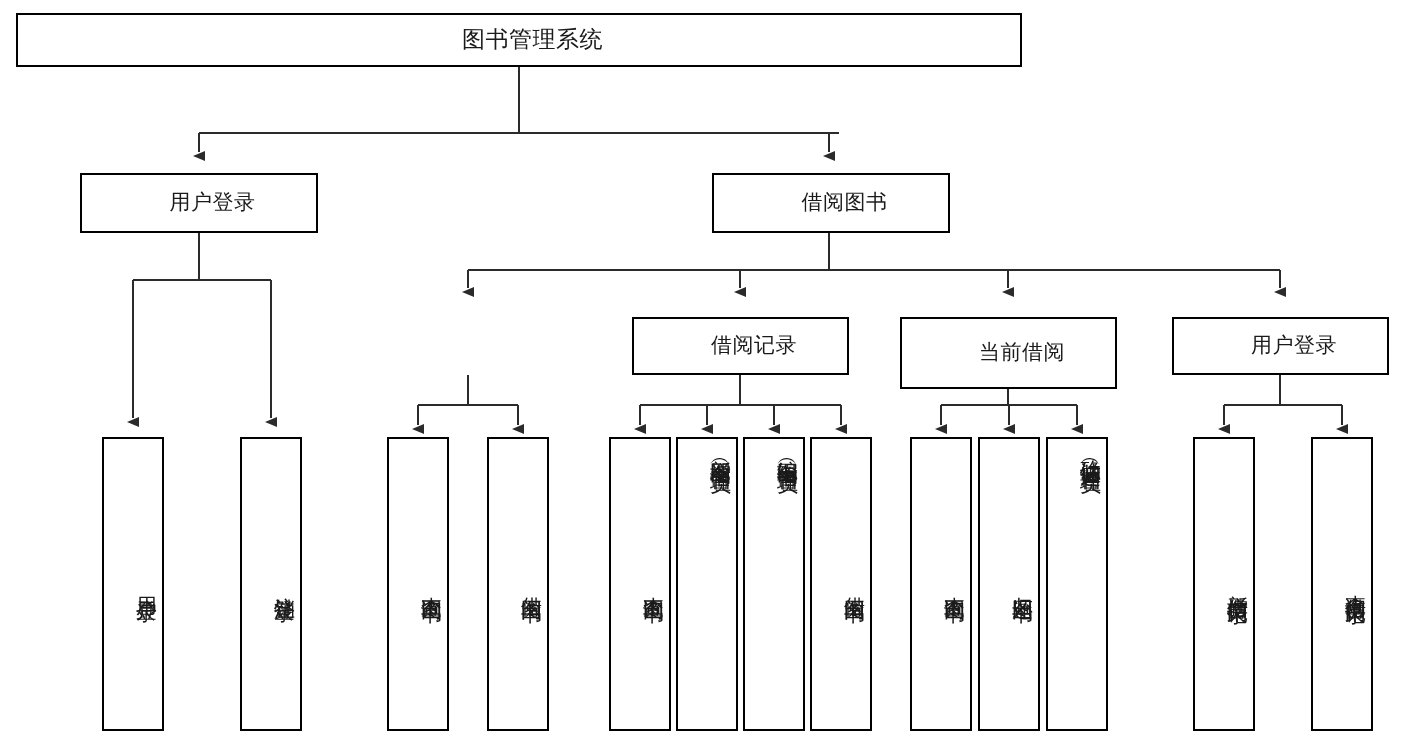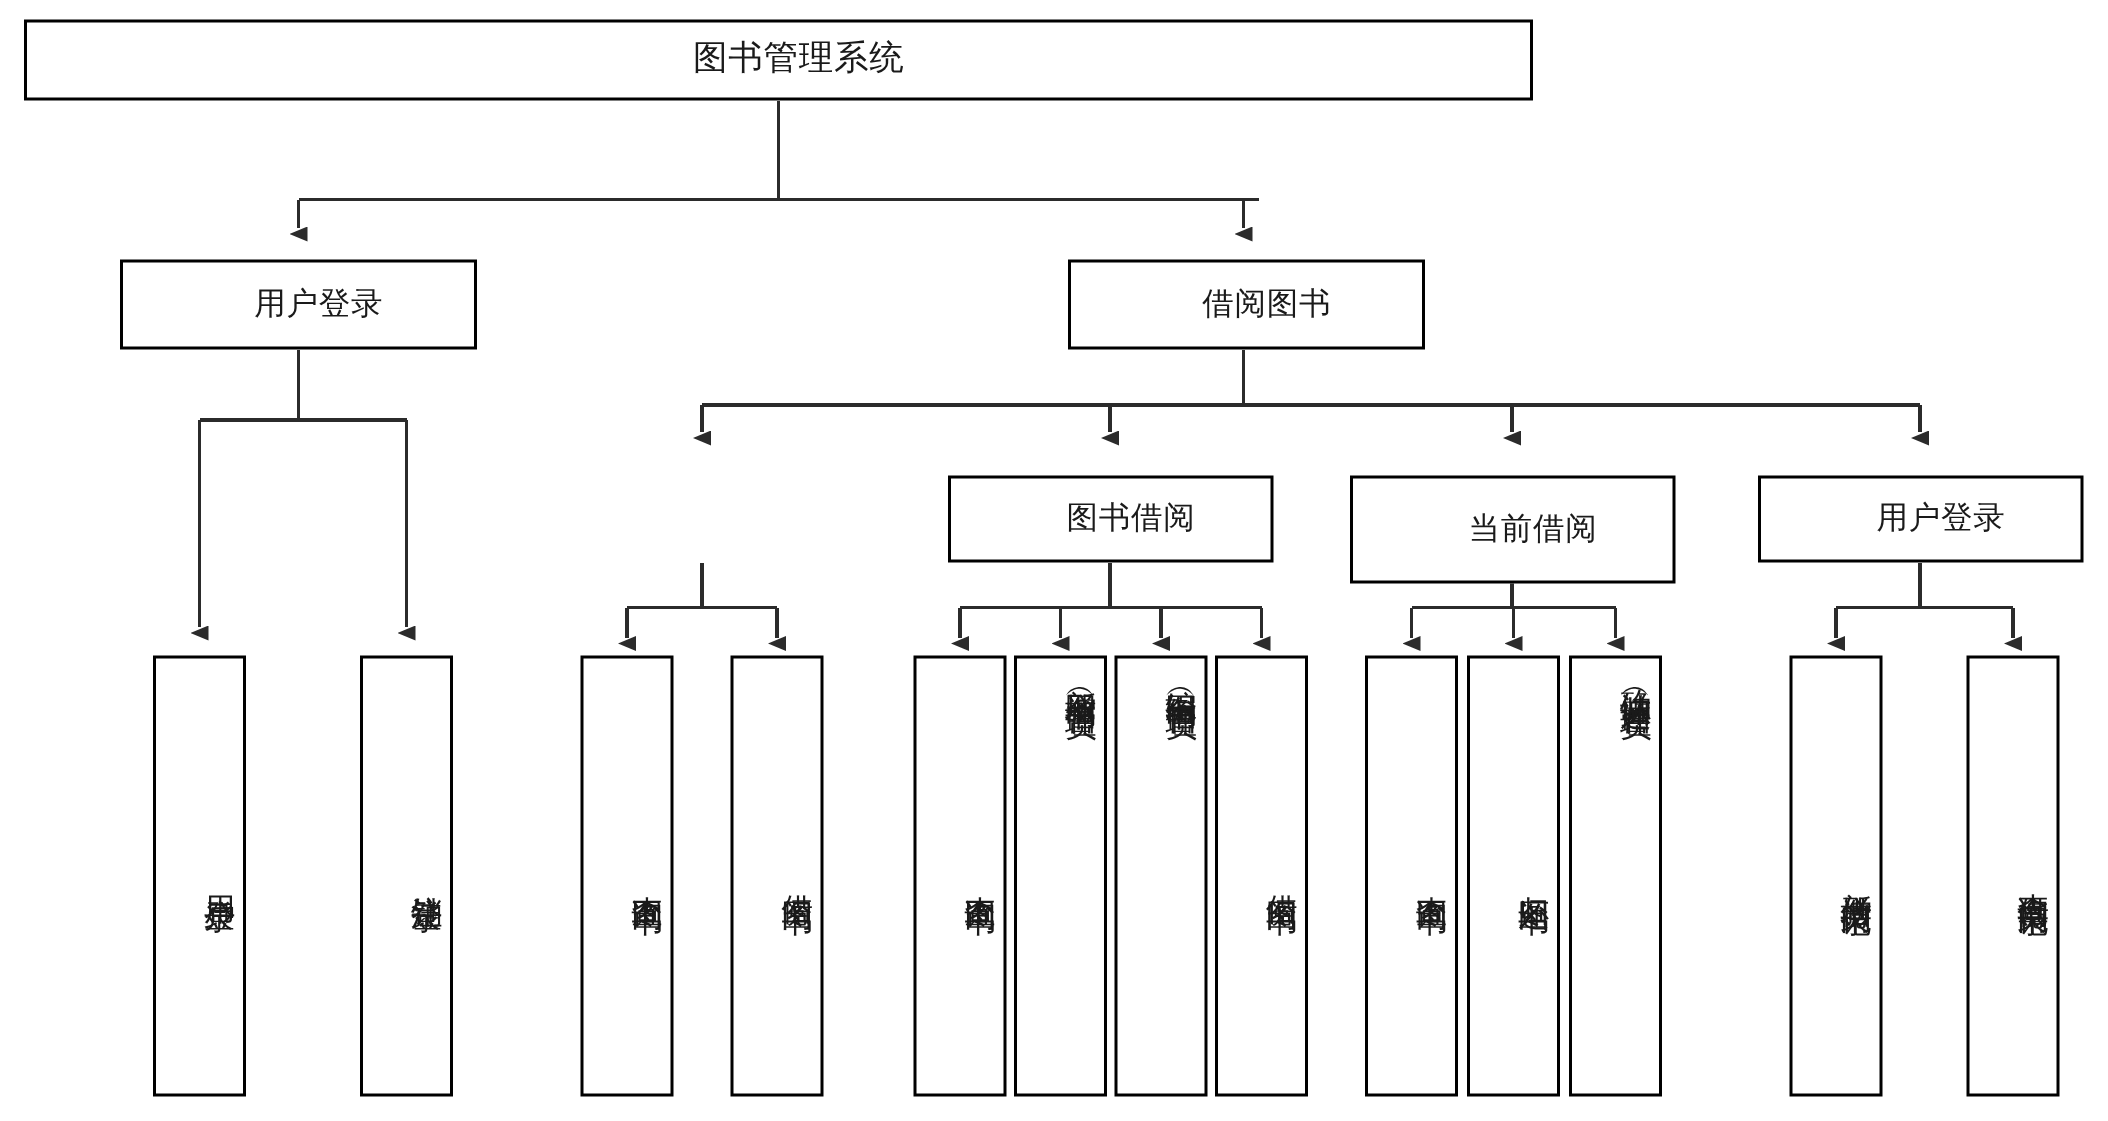--- a/index.html
+++ b/index.html
@@ -141,21 +141,21 @@
   </div>
 
   <div class="node-box horiz" style="left:80px; top:173px; width:238px; height:60px;">
     <span class="node-label">用户登录</span>
   </div>
   <div class="node-box horiz" style="left:712px; top:173px; width:238px; height:60px;">
     <span class="node-label">借阅图书</span>
   </div>
 
   <div class="node-box horiz" style="left:632px; top:317px; width:217px; height:58px;">
-    <span class="node-label">图书借阅</span>
+    <span class="node-label">借阅记录</span>
   </div>
   <div class="node-box horiz" style="left:900px; top:317px; width:217px; height:72px;">
     <span class="node-label">当前借阅</span>
   </div>
   <div class="node-box horiz" style="left:1172px; top:317px; width:217px; height:58px;">
     <span class="node-label">用户登录</span>
   </div>
 
   <div class="node-box leaf" style="left:102px; top:437px; width:62px; height:294px;">
     <span class="leaf-inner">

